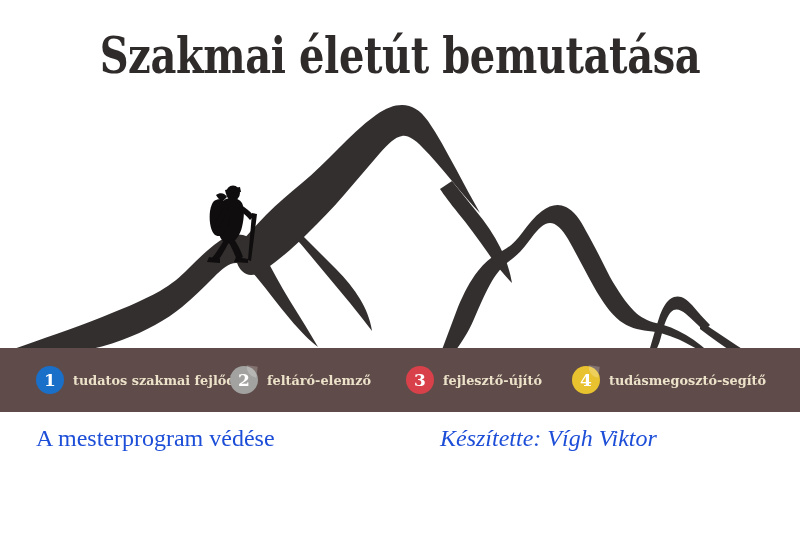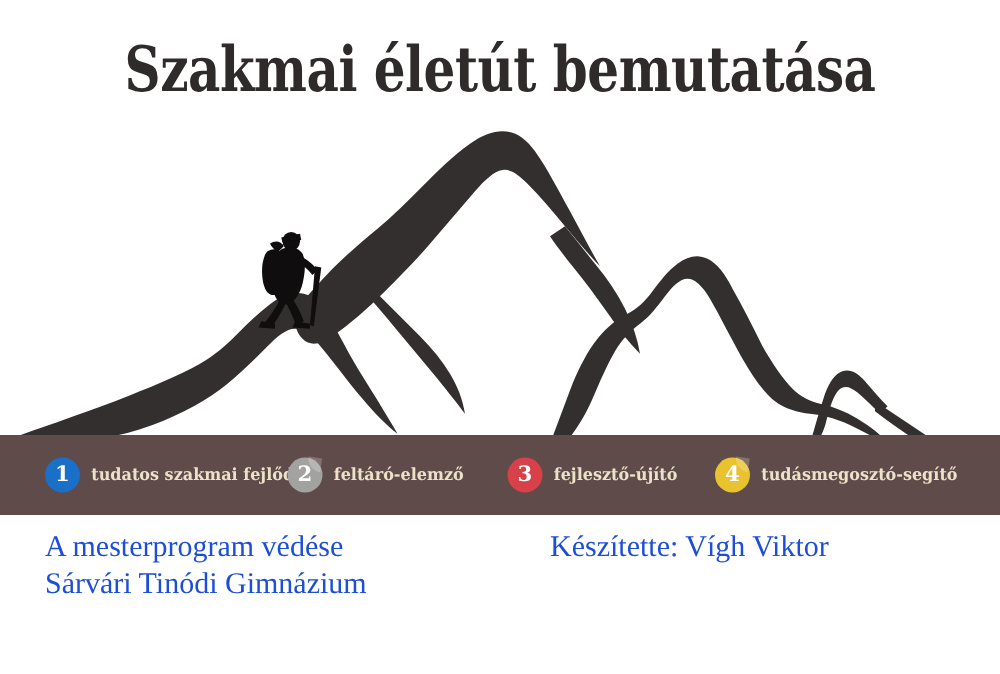--- a/index.html
+++ b/index.html
@@ -119,21 +119,21 @@
   }
   .footer-col {
     position: absolute;
     font-family: "Liberation Serif", serif;
     font-size: 24px;
     line-height: 29px;
     color: #1d4ed8;
     white-space: nowrap;
   }
   #footer-left  { left: 36px;  top: 0; }
-  #footer-right { left: 440px; top: 0; }
+  #footer-right { left: 440px; top: 0; font-style: italic; }
   .footer-line { display: block; }
 </style>
 </head>
 <body>
 
 <div id="slide">
 
   <div id="title">Szakmai életút bemutatása</div>
 
   <div id="artwork">
@@ -250,20 +250,19 @@
         <span class="badge-circle folded" style="background:#e9c22f;">4</span>
         <span class="badge-label">tudásmegosztó-segítő</span>
       </div>
 
     </div>
   </div>
 
   <div id="footer">
     <div class="footer-col" id="footer-left">
       <span class="footer-line">A mesterprogram védése</span>
-      <span class="footer-line">Sárvári Tinódi Gimnázium</span>
     </div>
     <div class="footer-col" id="footer-right">
       <span class="footer-line">Készítette: Vígh Viktor</span>
     </div>
   </div>
 
 </div>
 
 </body></html>

